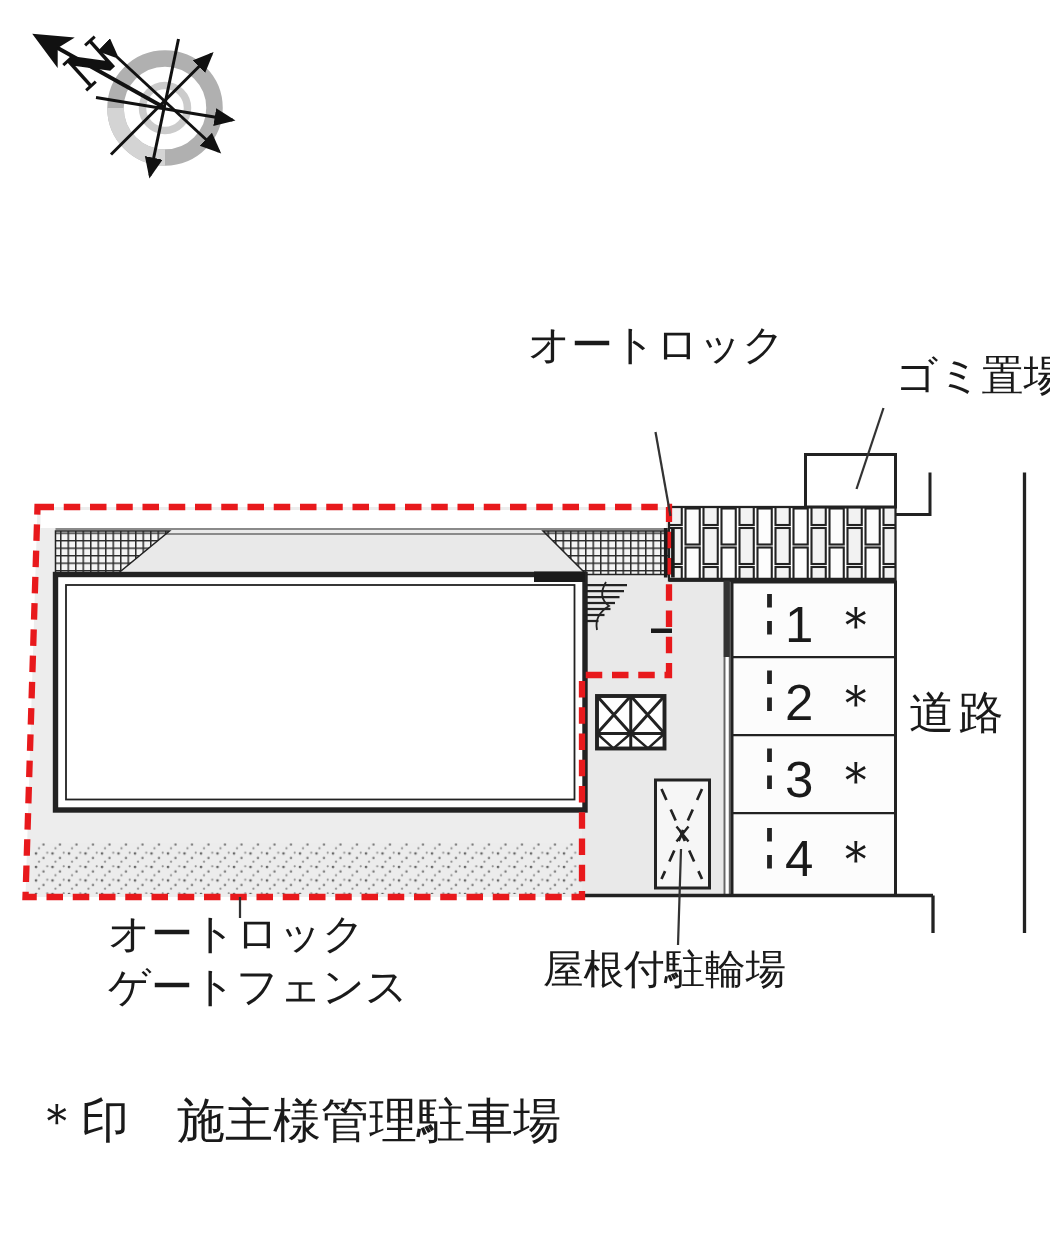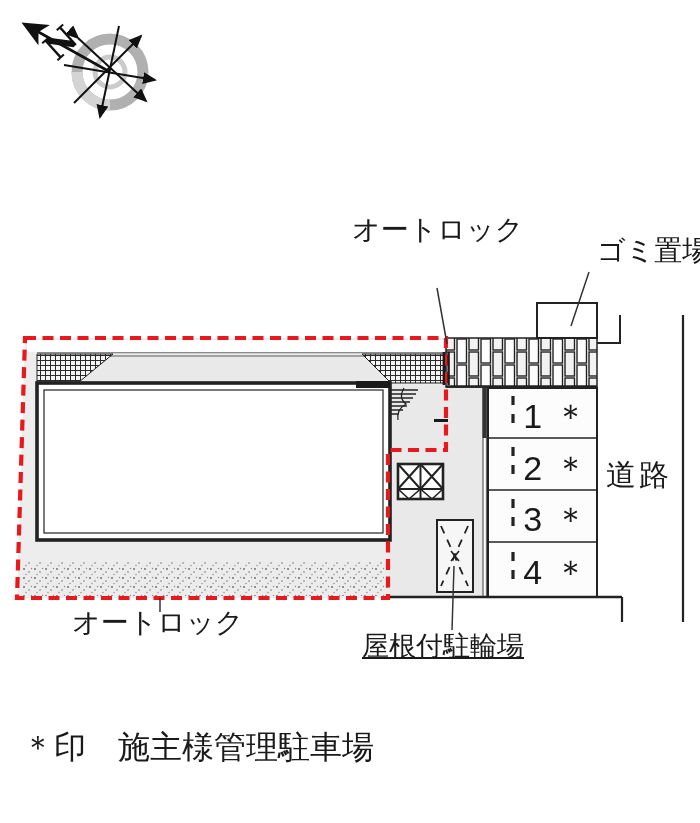--- a/index.html
+++ b/index.html
@@ -5,21 +5,21 @@
   html,body{margin:0;padding:0;background:#ffffff;}
   #canvas{
     position:relative;width:700px;height:823px;background:#ffffff;overflow:hidden;
     font-family:"Liberation Sans",sans-serif;color:#1a1a1a;
   }
   #linework{position:absolute;left:0;top:0;}
   .lbl{position:absolute;color:#1a1a1a;white-space:nowrap;}
   .lbl-gate{left:352px;top:212px;font-size:28px;line-height:1.3;}
   .lbl-garbage{left:549px;top:232px;font-size:28px;margin-left:48px;}
   .lbl-road{left:606px;top:455px;font-size:30px;letter-spacing:3px;font-family:Liberation Mono, monospace;}
-  .lbl-bike{left:362px;top:628px;font-size:27px;text-decoration:underline;}
+  .lbl-bike{left:362px;top:628px;font-size:27px;}
   .lbl-fence{left:72px;top:605px;font-size:28px;line-height:1.25;}
   .lbl-note{left:22px;top:726px;font-size:32px;}
   .pk-label{position:absolute;left:518px;width:76px;text-align:center;font-size:34px;letter-spacing:1px;}
   .pk-1{top:394px;} .pk-2{top:446px;} .pk-3{top:497px;} .pk-4{top:550px;}
 </style>
 </head>
 <body>
 
 <div id="canvas">
 
@@ -163,17 +163,18 @@
 
   <div class="pk-label pk-1">1 ＊</div>
   <div class="pk-label pk-2">2 ＊</div>
   <div class="pk-label pk-3">3 ＊</div>
   <div class="pk-label pk-4">4 ＊</div>
 
   <div class="lbl lbl-bike">屋根付駐輪場</div>
 
   <div class="lbl lbl-fence">
     <div>オートロック</div>
+    <div>ゲートフェンス</div>
   </div>
 
   <div class="lbl lbl-note">＊印　施主様管理駐車場</div>
 
 </div>
 
 </body></html>

